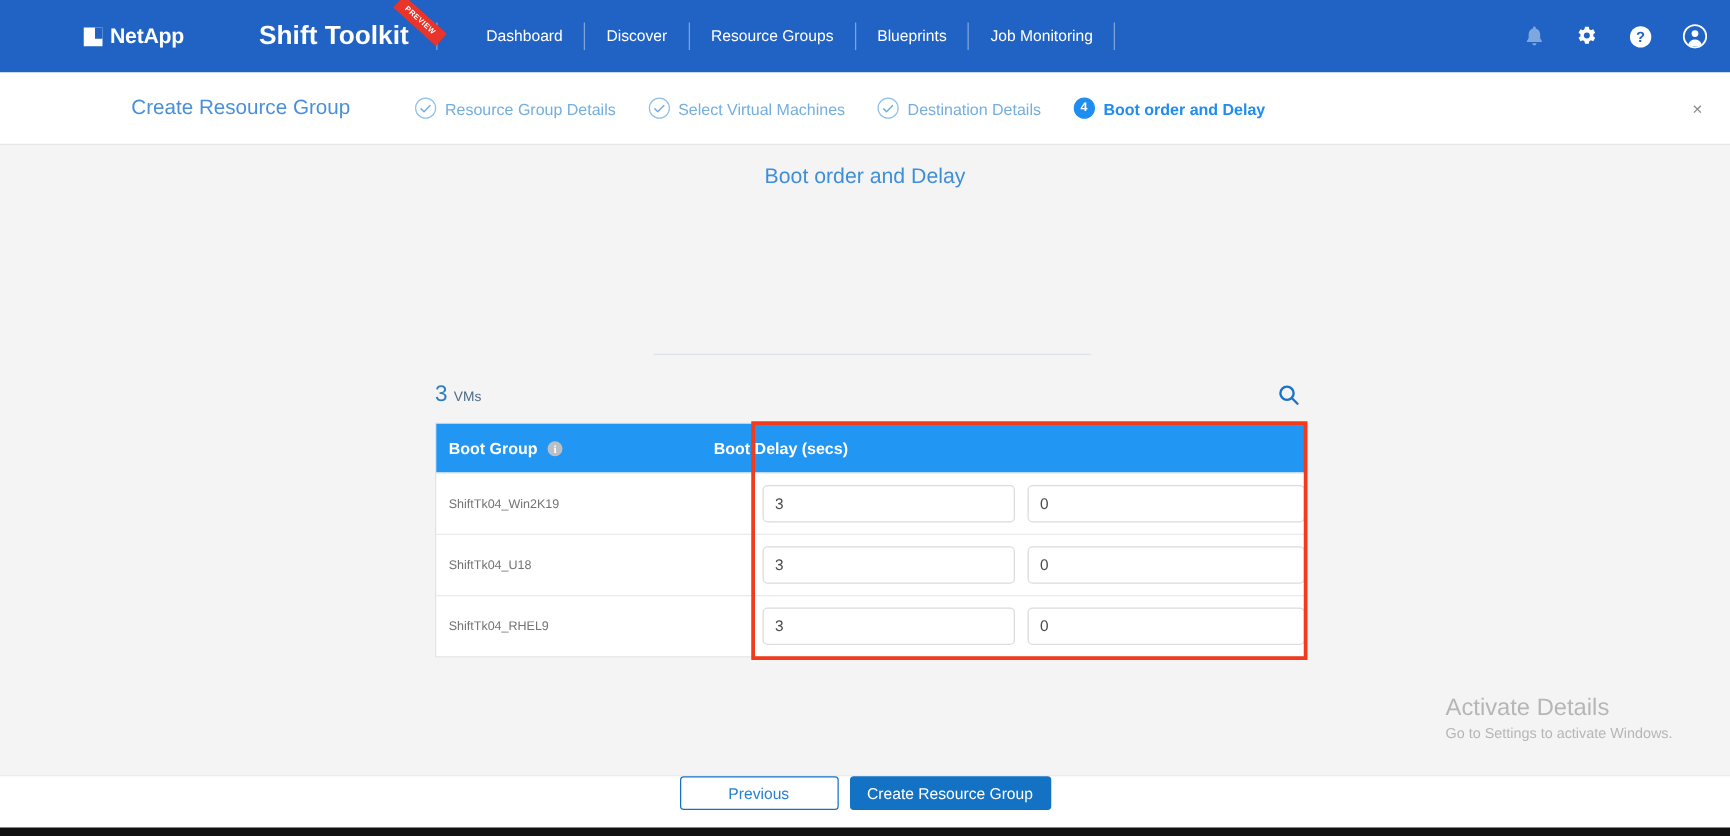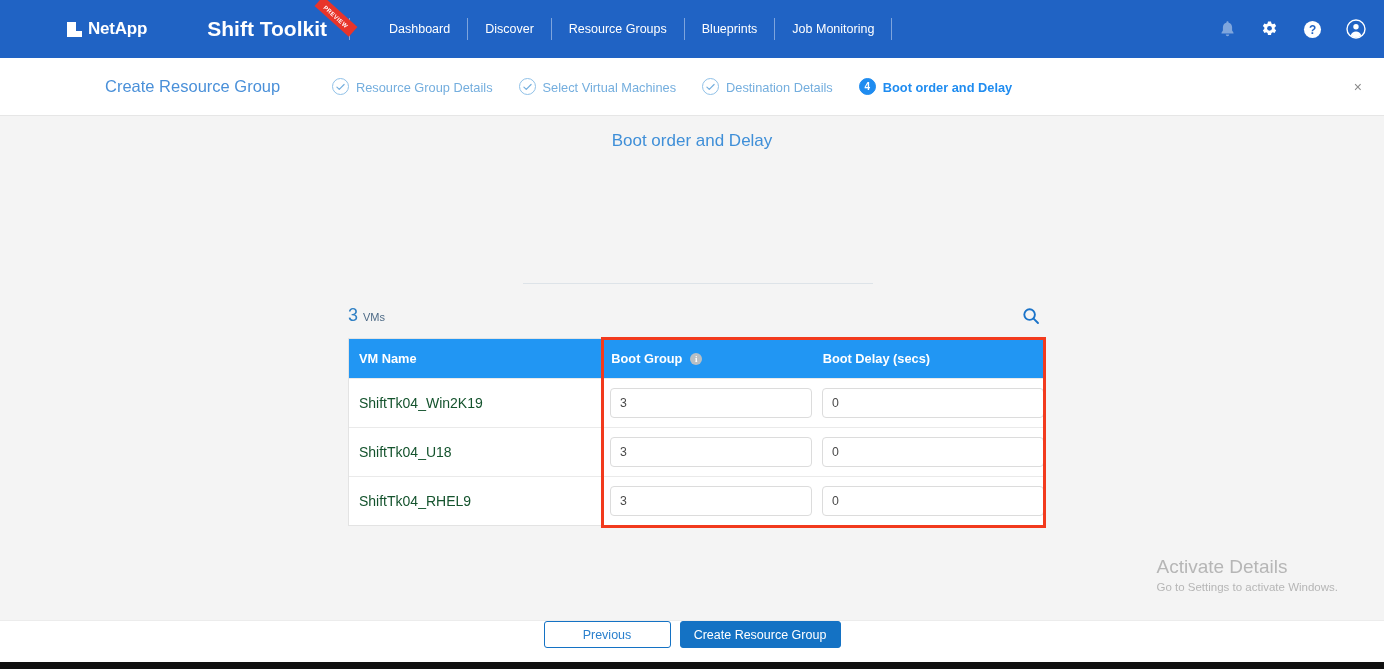--- a/index.html
+++ b/index.html
@@ -201,21 +201,21 @@
     cursor: pointer;
     flex: none;
   }
   .trow {
     display: flex;
     height: 49px;
     align-items: center;
     border-top: 1px solid #eaeaea;
   }
   .td { display: flex; align-items: center; }
-  .td.c1 { width: 253px; padding-left: 10px; color: #14532d; font-size: 14px; }
+  .td.c1 { width: 253px; padding-left: 10px; color: #737373; font-size: 10px; }
   .td.c2 { width: 212px; padding-left: 10px; }
   .td.c3 { width: 232px; padding-left: 10px; }
   .cell-input {
     width: 203px; height: 30px;
     border: 1px solid #dcdcdc;
     border-radius: 4px;
     padding: 0 9px;
     font-family: "Liberation Sans", sans-serif;
     font-size: 12.3px;
     color: #4a4a4a;
@@ -393,23 +393,20 @@
     <div class="search-btn">
       <svg width="18" height="18" viewBox="0 0 18 18">
         <circle cx="7.6" cy="7.6" r="5.3" fill="none" stroke="#1a73c9" stroke-width="1.9"></circle>
         <path d="M11.6 11.6 16 16" stroke="#1a73c9" stroke-width="1.9" stroke-linecap="round"></path>
       </svg>
     </div>
 
     <div class="table">
 
       <div class="thead">
-        <div class="th c1">
-          <span>VM Name</span>
-        </div>
         <div class="th c2">
           <span>Boot Group</span>
           <span class="info-icon">i</span>
         </div>
         <div class="th c3">
           <span>Boot Delay (secs)</span>
         </div>
       </div>
 
       <div class="trow">

